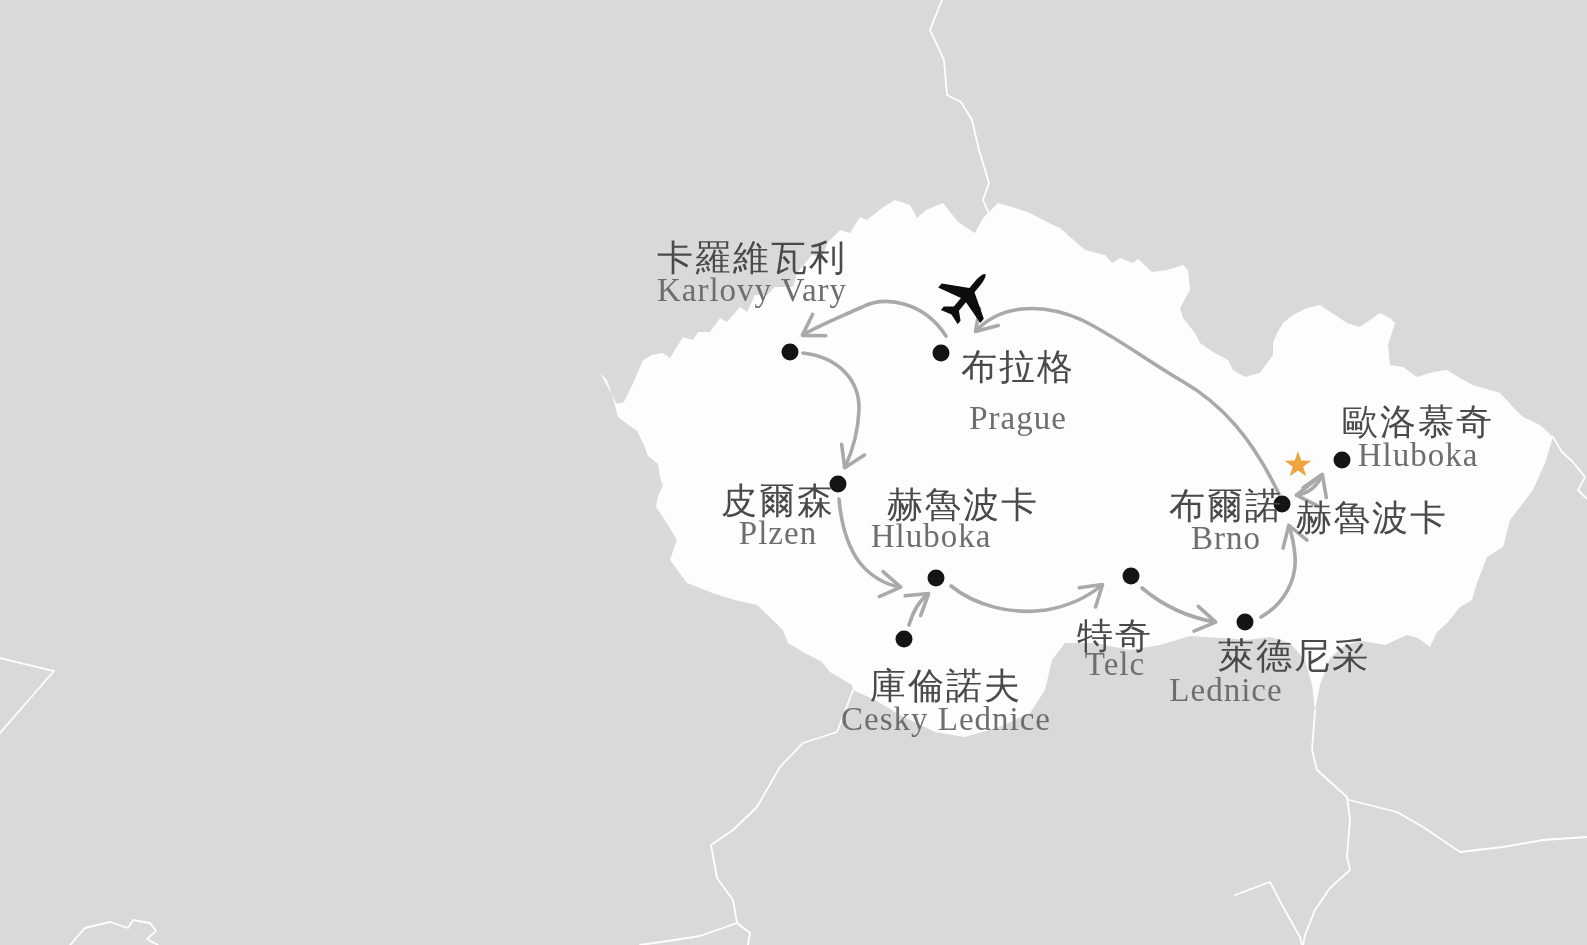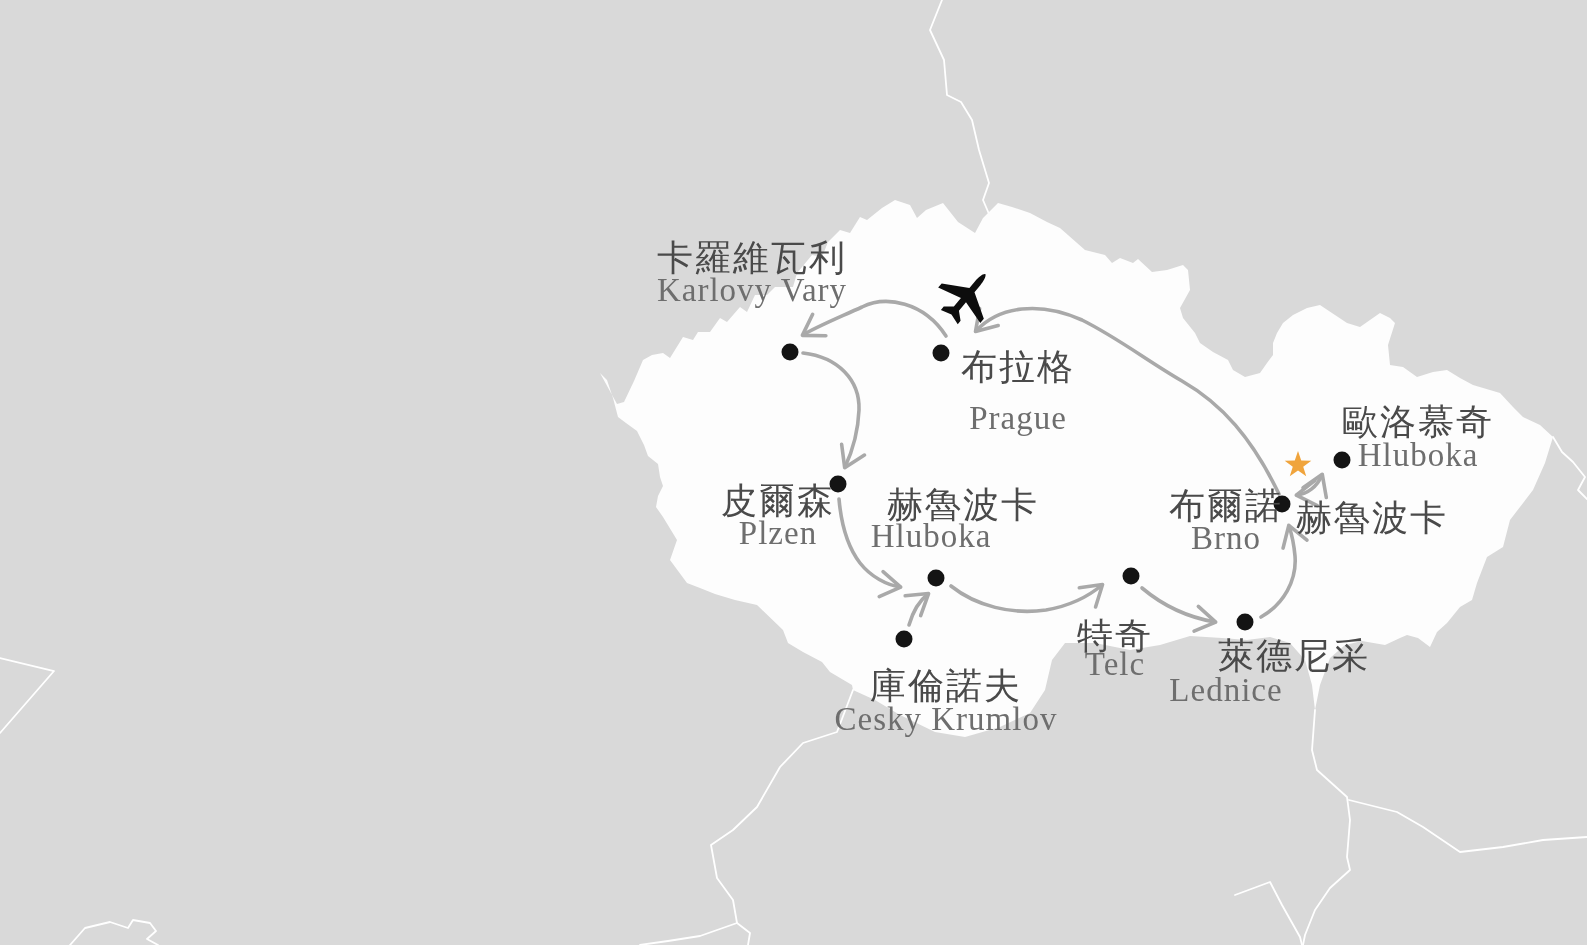--- a/index.html
+++ b/index.html
@@ -93,21 +93,21 @@
   <div class="labels-layer">
       <div class="label-zh" style="left: 752px; top: 258px;">卡羅維瓦利</div>
       <div class="label-en" style="left: 752px; top: 290px;">Karlovy Vary</div>
       <div class="label-zh" style="left: 1018px; top: 367px;">布拉格</div>
       <div class="label-en" style="left: 1018px; top: 398px; margin-top: 20px;">Prague</div>
       <div class="label-zh" style="left: 778px; top: 501px;">皮爾森</div>
       <div class="label-en" style="left: 778px; top: 533px;">Plzen</div>
       <div class="label-zh" style="left: 931px; top: 505px; margin-left: 32px;">赫魯波卡</div>
       <div class="label-en" style="left: 931px; top: 536px;">Hluboka</div>
       <div class="label-zh" style="left: 946px; top: 686px;">庫倫諾夫</div>
-      <div class="label-en" style="left: 946px; top: 719px;">Cesky Krumlov</div>
+      <div class="label-en" style="left: 946px; top: 719px;">Cesky Lednice</div>
       <div class="label-zh" style="left: 1115px; top: 636px;">特奇</div>
       <div class="label-en" style="left: 1115px; top: 664px;">Telc</div>
       <div class="label-zh" style="left: 1294px; top: 656px; text-align: center;">萊德尼采</div>
       <div class="label-en" style="left: 1226px; top: 690px; text-align: right;">Lednice</div>
       <div class="label-zh" style="left: 1226px; top: 506px;">布爾諾</div>
       <div class="label-en" style="left: 1226px; top: 538px;">Brno</div>
       <div class="label-zh" style="left: 1418px; top: 422px;">歐洛慕奇</div>
       <div class="label-en" style="left: 1418px; top: 455px;">Hluboka</div>
       <div class="label-zh" style="left: 1372px; top: 518px;">赫魯波卡</div>
     </div>

